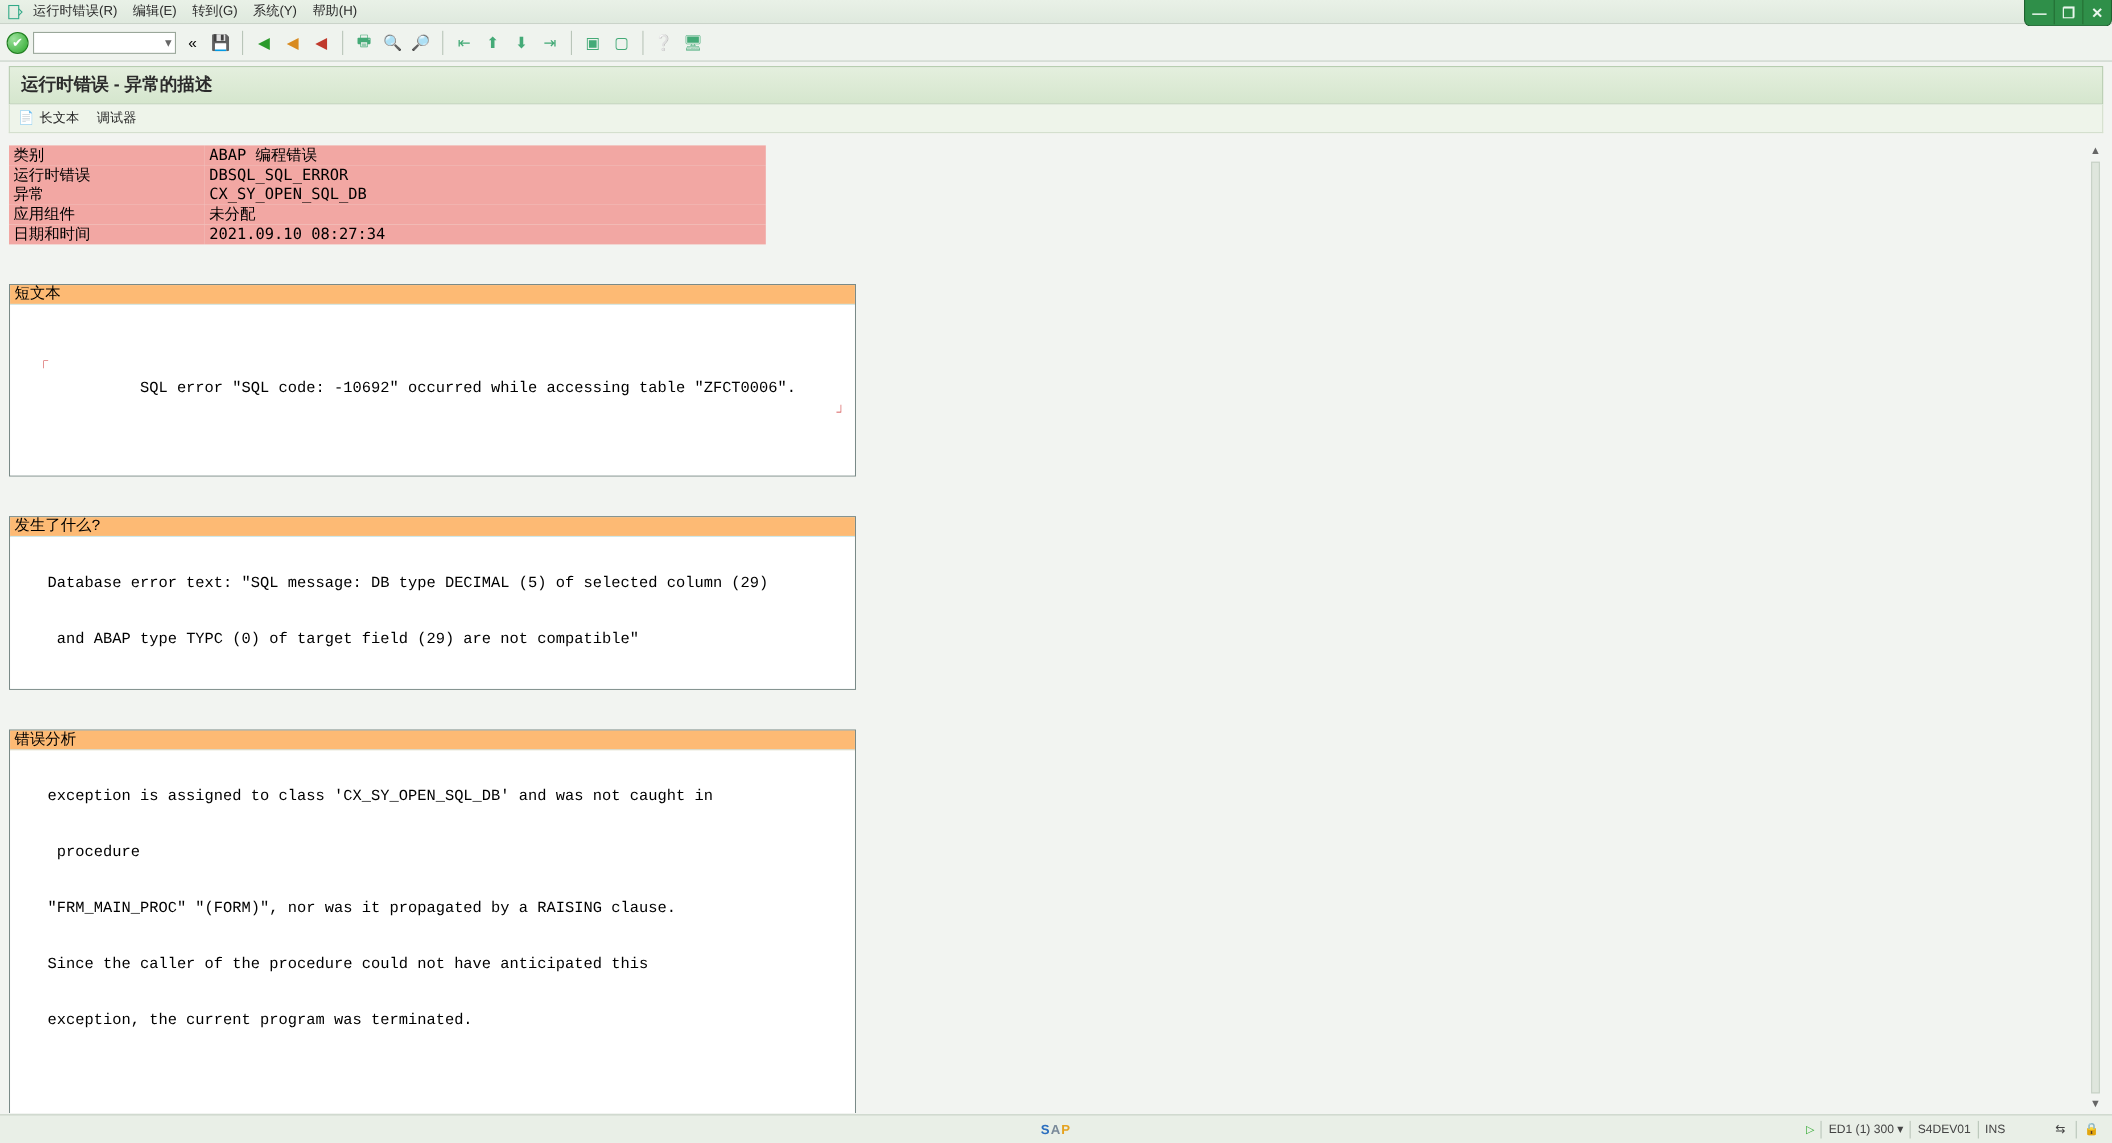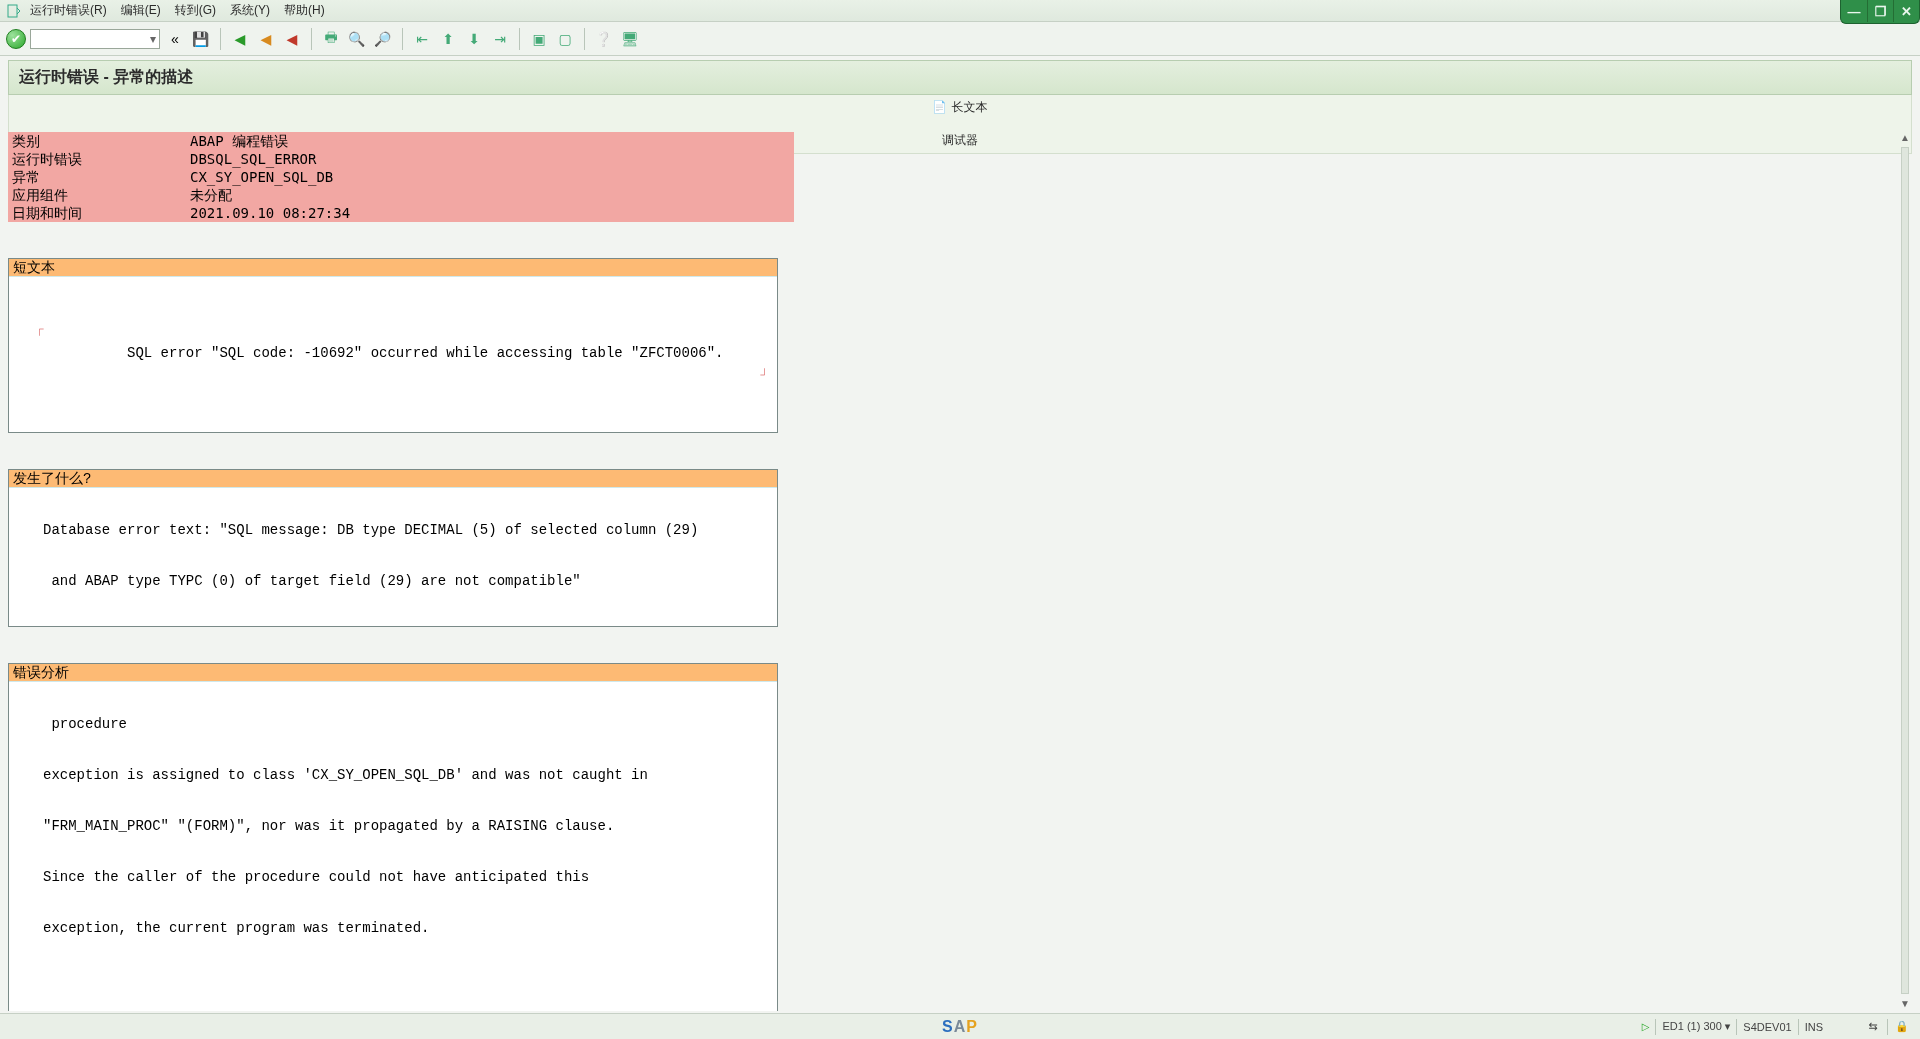--- a/index.html
+++ b/index.html
@@ -14,41 +14,41 @@
   .winctrls div:first-child{border-left:none;}
   
   .toolbar { height: 34px; display:flex; align-items:center; padding:0 6px; gap:4px; border-bottom:1px solid #c6d0c5; background:#eff3ee; }
   .tb-accept { width:20px; height:20px; border-radius:50%; background:radial-gradient(circle at 30% 30%, #9de29d, #2aa72a); border:1px solid #1e7d1e; display:flex; align-items:center; justify-content:center; color:#fff; font-size:12px;}
   .tb-combo { width:130px; height:20px; border:1px solid #9aa79a; background:#fff; display:flex; align-items:center; justify-content:flex-end; padding-right:3px; color:#666;}
   .tb-sep { width:1px; height:22px; background:#b9c5b9; margin:0 4px; }
   .tb-btn { width:22px; height:22px; display:flex; align-items:center; justify-content:center; border:1px solid transparent; border-radius:3px; cursor:pointer; font-size:14px;}
   
   .titlebar { margin:4px 8px 0 8px; background:linear-gradient(#e4efde,#d5e6cd); border:1px solid #b7cdb0; padding:6px 10px; font-weight:bold; font-size:16px; color:#2b2b2b;}
   
-  .subtoolbar { margin:0 8px; background:#eef4ea; border:1px solid #d4dfce; border-top:none; padding:4px 8px; display:flex; align-items:center; gap:16px;flex-direction:column;}
+  .subtoolbar { margin:0 8px; background:#eef4ea; border:1px solid #d4dfce; border-top:none; padding:4px 8px; display:flex; align-items:center; gap:16px;}
   .subtoolbar .st-item{ cursor:pointer; color:#2b2b2b;}
   .subtoolbar .st-icon{ color:#c77b1a; margin-right:4px;}
   
   .content-wrap { position:absolute; top:128px; bottom:28px; left:8px; right:8px; overflow-y:auto; overflow-x:hidden; padding-right:18px;}
   .content { width: 100%; }
   
-  .hdr-table { width: 786px; border-collapse:collapse; font-family: "SimSun","NSimSun",monospace; font-size:14px; margin-top:4px;padding-left:36px;}
+  .hdr-table { width: 688px; border-collapse:collapse; font-family: "SimSun","NSimSun",monospace; font-size:14px; margin-top:4px;padding-left:36px;}
   .hdr-table td { background:#f2a7a3; border:none; height:18px; line-height:18px; padding:0 4px; white-space:pre;}
   .hdr-table td.lbl{ width:178px;}
   .hdr-table tr.sel{ outline:1px dashed #333; outline-offset:-2px;}
   
   .box { width:770px; border:1px solid #7a8a88; margin-top:36px; font-family:"SimSun","NSimSun","Courier New",monospace; font-size:14px; line-height:17px;}
   .box .box-hdr{ background:#fdba74; padding:0 4px; height:18px; line-height:18px; border-bottom:1px solid #cfe9ec;}
   .box .box-body{ background:#fff; padding:0 4px 2px 4px; white-space:pre-wrap;}
   .box .box-body .mark-l{ color:#c33; }
   .box .box-body .mark-r{ color:#c33; float:right;}
   .box .bb-line{ padding-left:30px; }
   
   .footer{ position:absolute; bottom:0; left:0; right:0; height:26px; background:#e9efe7; border-top:1px solid #c6d0c5; display:flex; align-items:center; justify-content:flex-end; padding:0 10px; gap:6px; font-size:11px; color:#444;}
-  .footer .sap{ position:absolute; left:50%; transform:translateX(-50%); font-weight:bold; font-size:16px; letter-spacing:1px; }
+  .footer .sap{ position:absolute; left:50%; transform:translateX(-50%); font-weight:bold; font-size:12px; letter-spacing:1px; }
   .footer .sap .s1{color:#2c6fbf;} .footer .sap .s2{color:#7a8a99;} .footer .sap .s3{color:#e5a21f;}
   .footer .fsep{ width:1px; height:16px; background:#b9c5b9;}
   .footer .tri{ color:#2aa72a; font-size:10px;}
   .footer .tiny-icon{ width:16px; height:16px; display:inline-flex; align-items:center; justify-content:center;}
   
   .scroll-col{ position:absolute; top:132px; right:8px; bottom:30px; width:14px; display:flex; flex-direction:column; justify-content:space-between; align-items:center; color:#666;}
   .scroll-col .arrow{ font-size:10px; cursor:pointer;}
   .scroll-col .track{ flex:1; width:8px; background:#dfe6dd; margin:4px 0; border:1px solid #c6d0c5;}
 </style>
 </head>
@@ -156,22 +156,22 @@
       <div class="box-hdr">发生了什么?</div>
       <div class="box-body">
         <div class="bb-line">Database error text: "SQL message: DB type DECIMAL (5) of selected column (29)</div>
         <div class="bb-line"> and ABAP type TYPC (0) of target field (29) are not compatible"</div>
       </div>
     </div>
 
     <div class="box">
       <div class="box-hdr">错误分析</div>
       <div class="box-body">
+        <div class="bb-line">exception is assigned to class 'CX_SY_OPEN_SQL_DB' and was not caught in</div>
         <div class="bb-line"> procedure</div>
-        <div class="bb-line">exception is assigned to class 'CX_SY_OPEN_SQL_DB' and was not caught in</div>
         <div class="bb-line">"FRM_MAIN_PROC" "(FORM)", nor was it propagated by a RAISING clause.</div>
         <div class="bb-line">Since the caller of the procedure could not have anticipated this</div>
         <div class="bb-line">exception, the current program was terminated.</div>
         
         
         
         
       </div>
     </div>
 

